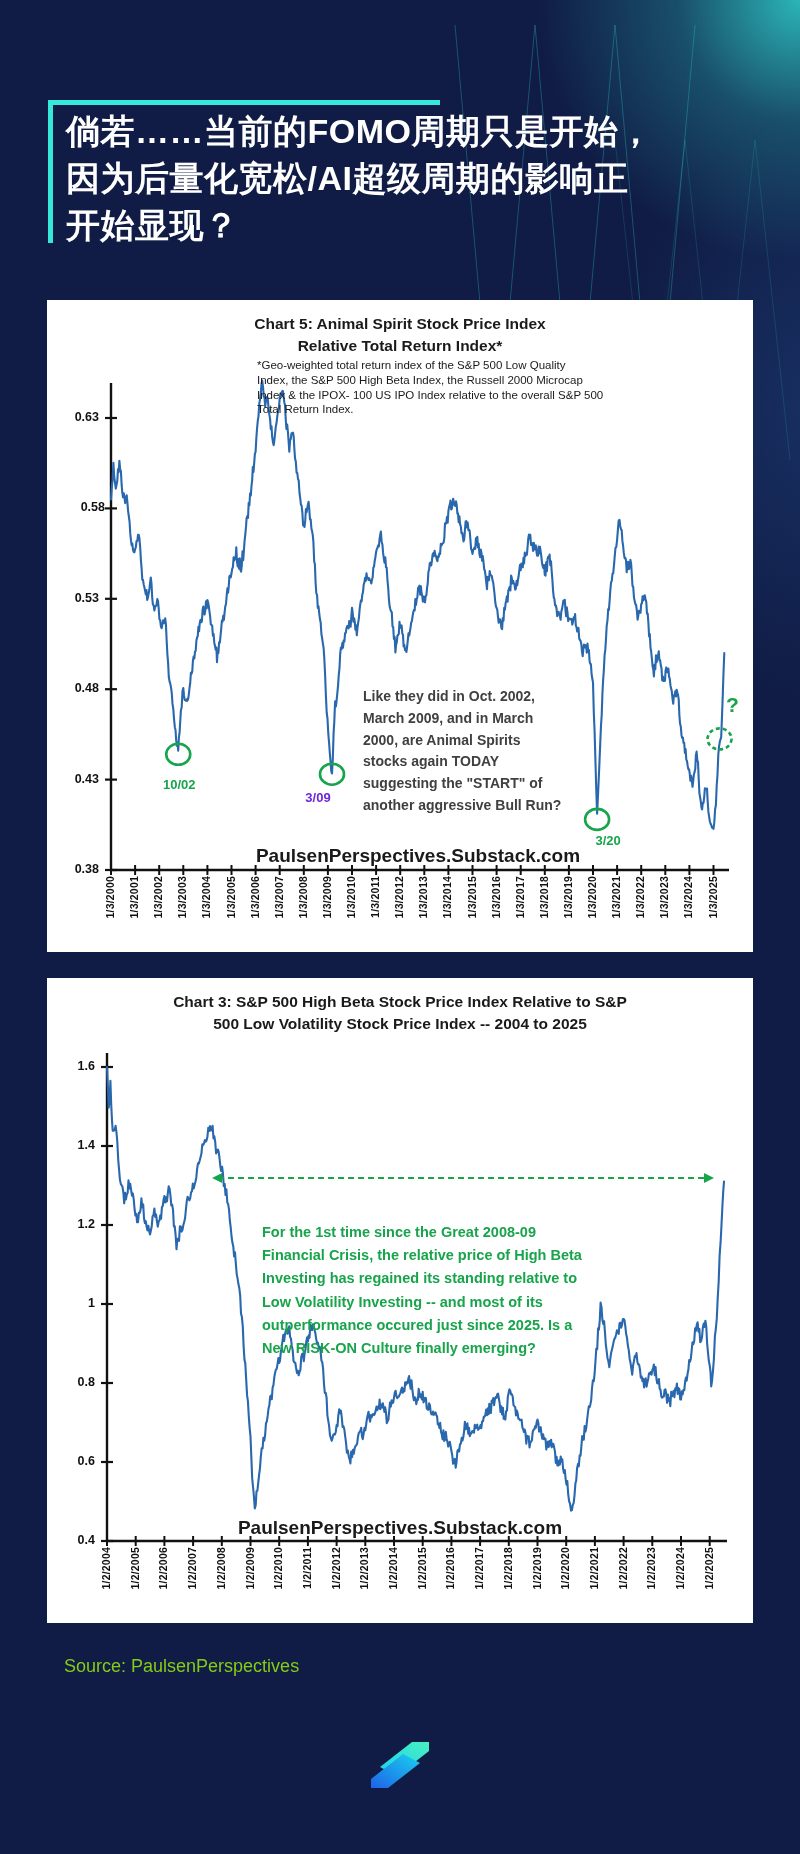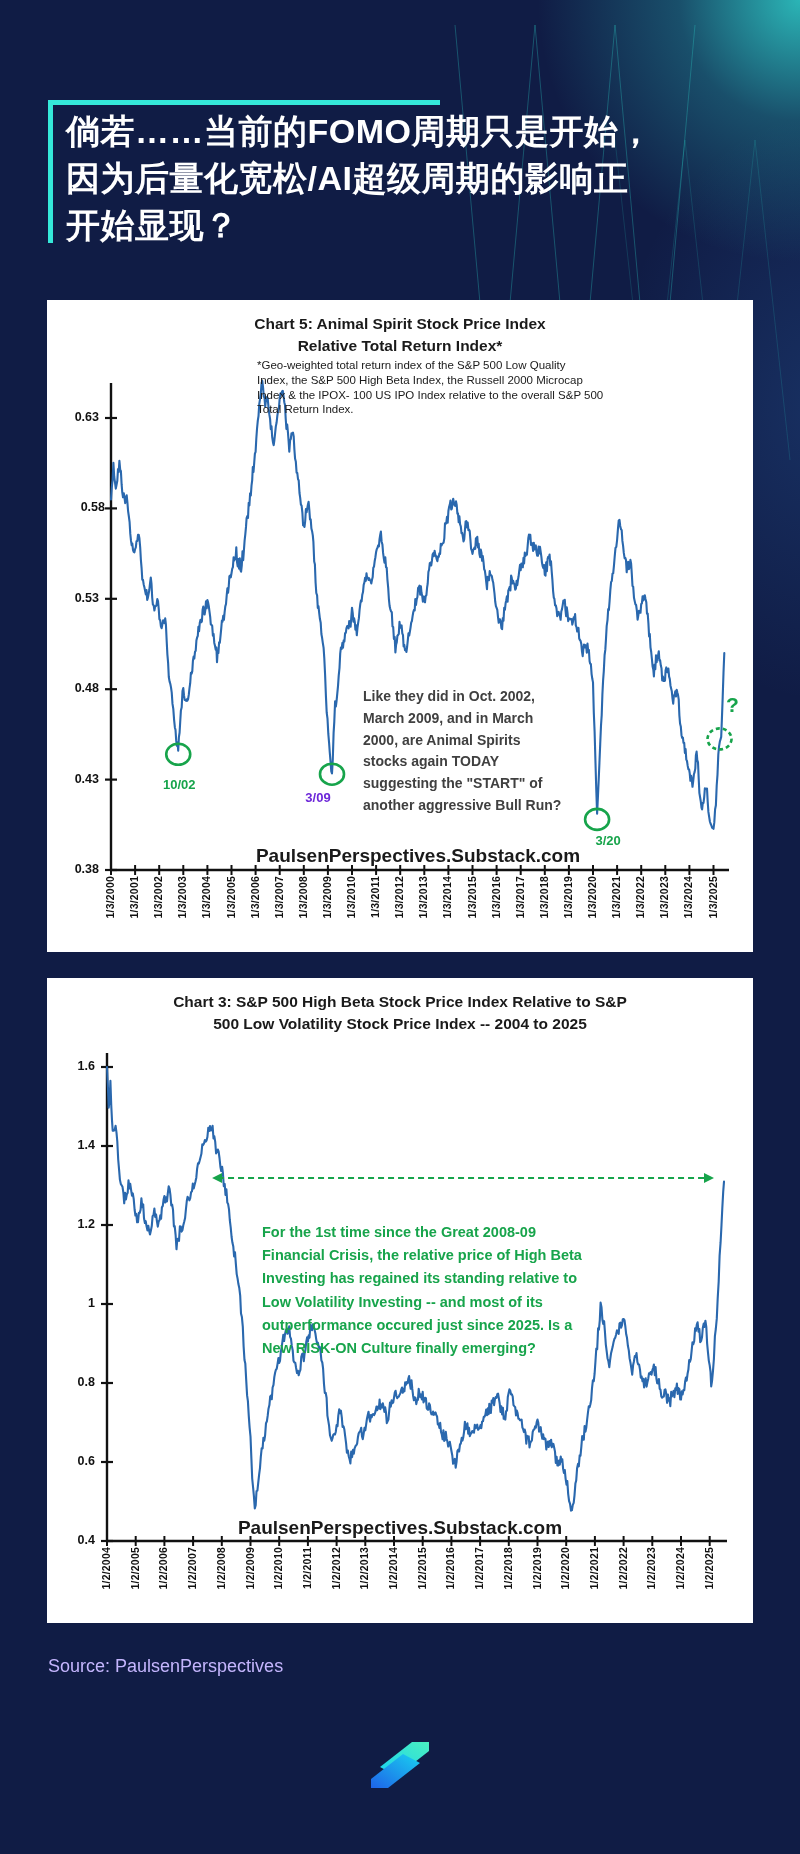--- a/index.html
+++ b/index.html
@@ -32,21 +32,21 @@
   .annotation{position:absolute;font-weight:700;white-space:nowrap;}
   .anno1{left:316px;top:386px;font-size:14px;line-height:21.8px;}
   .anno2{left:215px;top:210px;font-size:14.5px;line-height:23.2px;margin-top:33px;}
   .watermark{position:absolute;width:340px;text-align:center;color:#1a1a1a;
     font-size:19px;font-weight:700;}
   .wm1{left:201px;top:545px;}
   .wm2{left:183px;top:539px;}
   .marker-label{position:absolute;width:64px;text-align:center;
     font-size:13px;font-weight:700;}
   
-  .source{position:absolute;left:48px;top:1656px;color:#c4b5fd;font-size:18px;}
+  .source{position:absolute;left:64px;top:1656px;color:#84cc16;font-size:18px;}
   .brand{position:absolute;left:0;top:1733px;width:800px;display:flex;
     align-items:center;justify-content:center;gap:16px;}
   .brand-text{color:#ffffff;font-size:42px;font-weight:700;letter-spacing:.5px;}
 </style>
 </head>
 <body>
 
 <div class="page">
   <div class="glow"></div>
 

